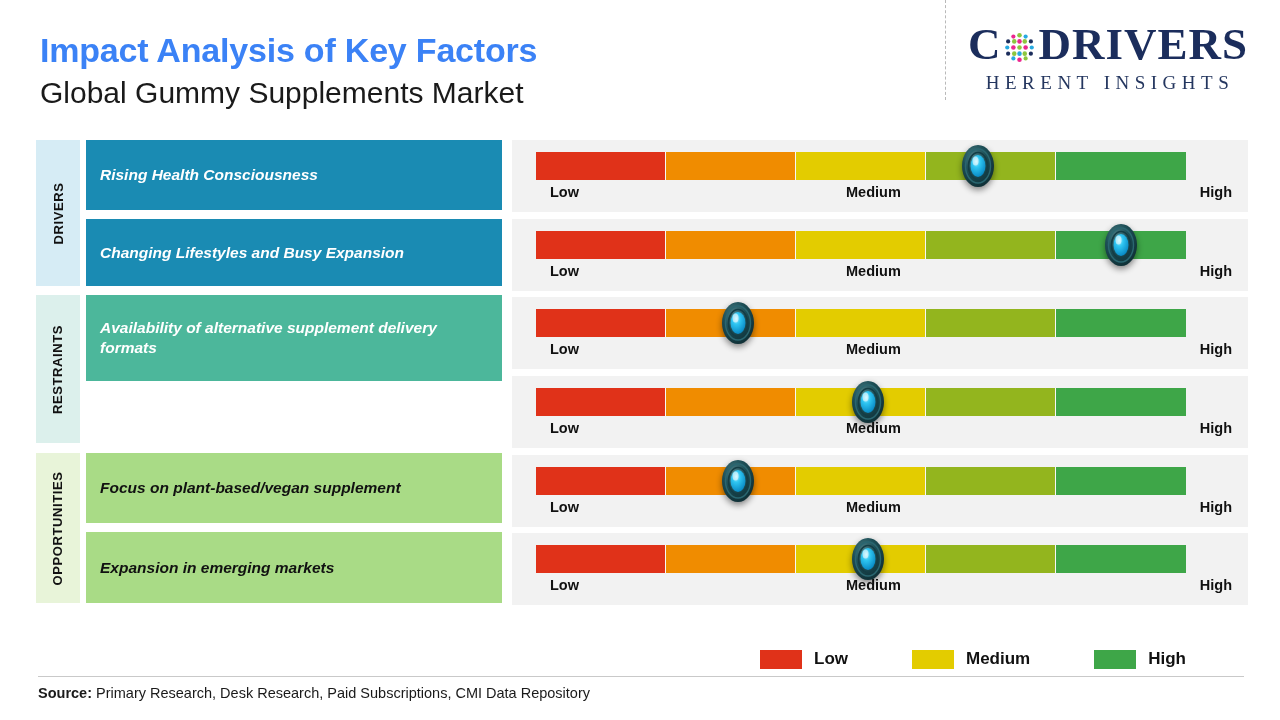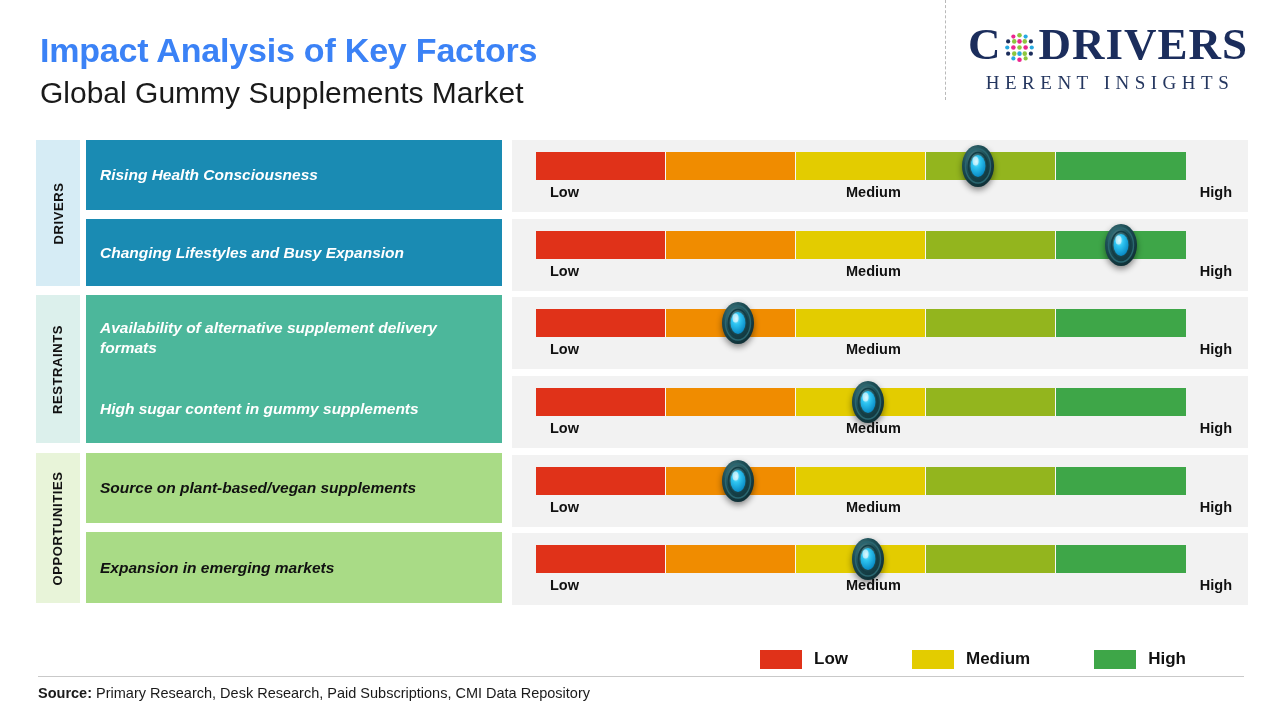--- a/index.html
+++ b/index.html
@@ -246,25 +246,22 @@
 
   <div class="factor drivers" style="top:0px;   height:70px;">
     <span>Rising Health Consciousness</span>
     </div>
   <div class="factor drivers" style="top:79px;  height:67px;">
     <span>Changing Lifestyles and Busy Expansion</span>
     </div>
   <div class="factor restraints" style="top:155px; height:86px;">
     <span>Availability of alternative supplement delivery formats</span>
     </div>
-  <div class="factor restraints" style="top:234px; height:69px;">
-    <span>High sugar content in gummy supplements</span>
-    </div>
   <div class="factor opportunities" style="top:313px; height:70px;">
-    <span>Source on plant-based/vegan supplements</span>
+    <span>Focus on plant-based/vegan supplement</span>
     </div>
   <div class="factor opportunities" style="top:392px; height:71px;text-align:center;">
     <span>Expansion in emerging markets</span>
     </div>
 
   <div class="gauge-row" style="top:0px;   height:72px;">
       <div class="bar">
         <div class="seg" style="background: rgb(224, 50, 25); width: 20%;"></div>
         <div class="seg" style="background: rgb(240, 140, 0); width: 20%;"></div>
         <div class="seg" style="background: rgb(227, 204, 0); width: 20%;"></div>

